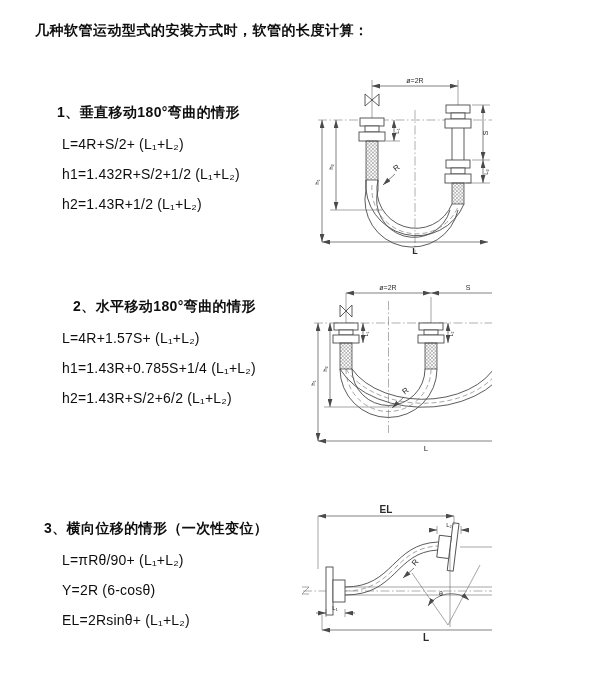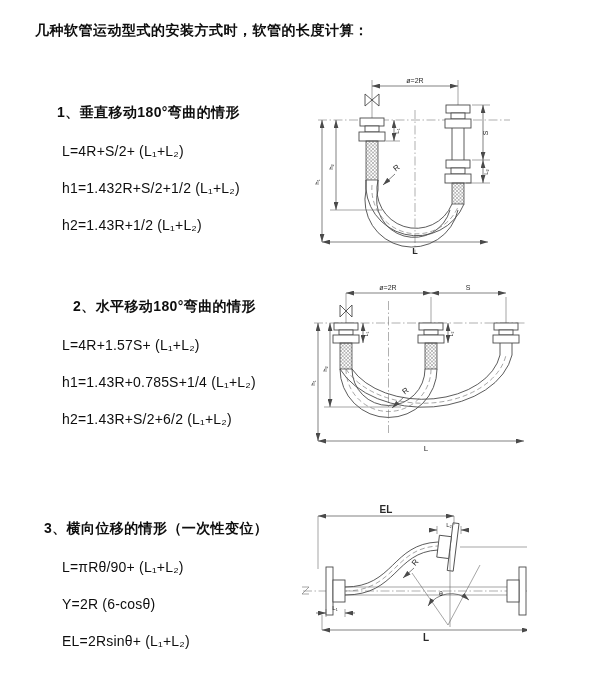--- a/index.html
+++ b/index.html
@@ -1,27 +1,27 @@
 <!DOCTYPE html>
 <html><head>
 <meta charset="utf-8">
 <style>
   html,body{margin:0;padding:0;background:#ffffff;}
   .page{
     position:relative;width:492px;height:675px;background:#ffffff;overflow:hidden;
-    font-family:"Liberation Sans","DejaVu Sans",sans-serif;color:#111;padding-left:35px;
+    font-family:"Liberation Sans","DejaVu Sans",sans-serif;color:#111;
   }
   .doc-title{
     position:absolute;left:35px;top:22px;font-size:14px;font-weight:700;
     letter-spacing:0.5px;color:#0e0e0e;white-space:nowrap;
   }
   .section{position:absolute;}
   .section-heading{font-size:14px;font-weight:700;color:#0e0e0e;white-space:nowrap;letter-spacing:0.4px;text-align:right;}
   .formula-list{margin-left:18px;}
-  .formula{font-size:14px;font-weight:400;color:#0e0e0e;margin-top:21px;white-space:nowrap;letter-spacing:0.2px;}
+  .formula{font-size:14px;font-weight:400;color:#0e0e0e;margin-top:14px;white-space:nowrap;letter-spacing:0.2px;}
   .diagram{position:absolute;}
   
   .ln{stroke:#4a4a4a;stroke-width:0.9;fill:none;}
   .tn{stroke:#6a6a6a;stroke-width:0.6;fill:none;}
   .dim{stroke:#4a4a4a;stroke-width:0.7;fill:none;}
   .cl{stroke:#7a7a7a;stroke-width:0.6;fill:none;stroke-dasharray:9 2.5 1.5 2.5;}
   .dsh{stroke:#6a6a6a;stroke-width:0.6;fill:none;stroke-dasharray:5 3;}
   .fl{fill:#ffffff;stroke:#4a4a4a;stroke-width:0.9;}
   text{fill:#2a2a2a;font-family:"Liberation Sans","DejaVu Sans",sans-serif;}
   .t55{font-size:5.5px;} .t6{font-size:6px;} .t7{font-size:7px;}

